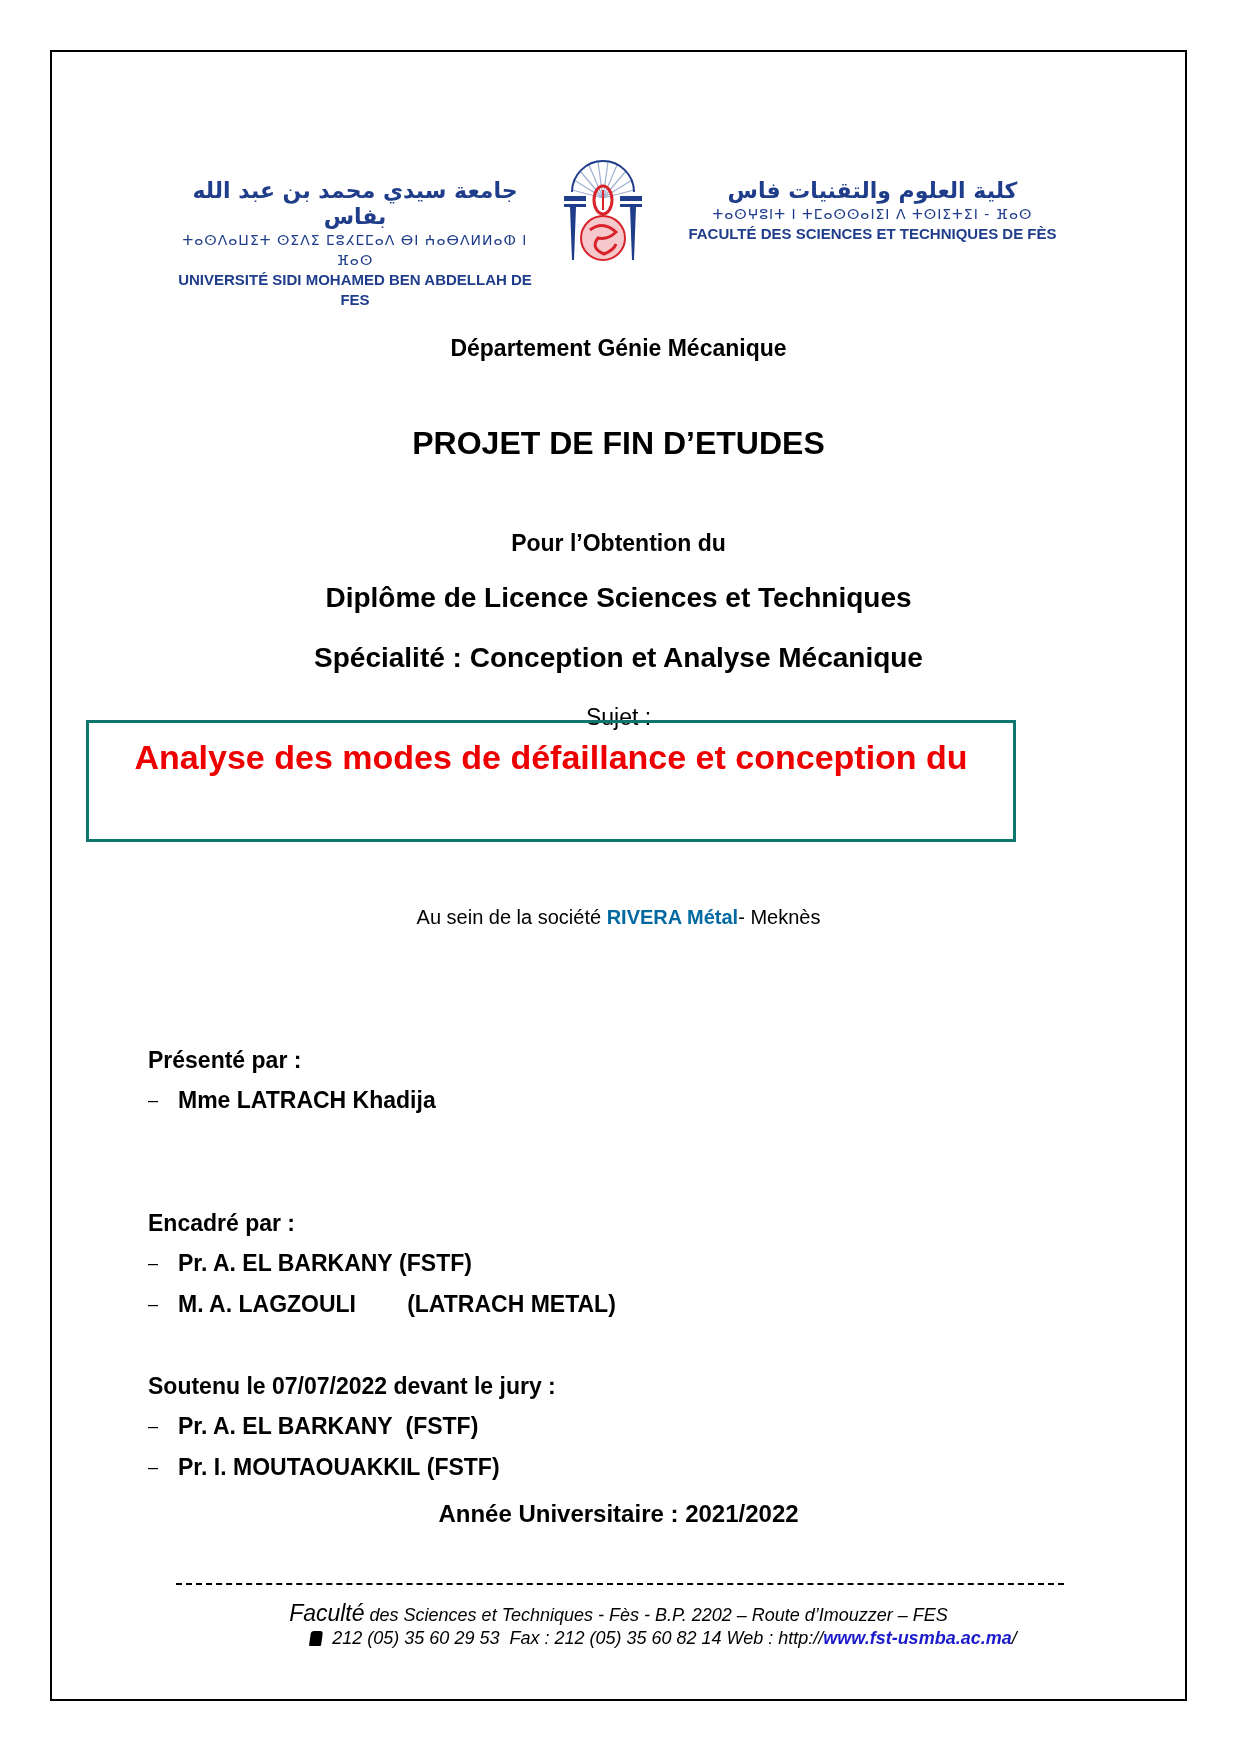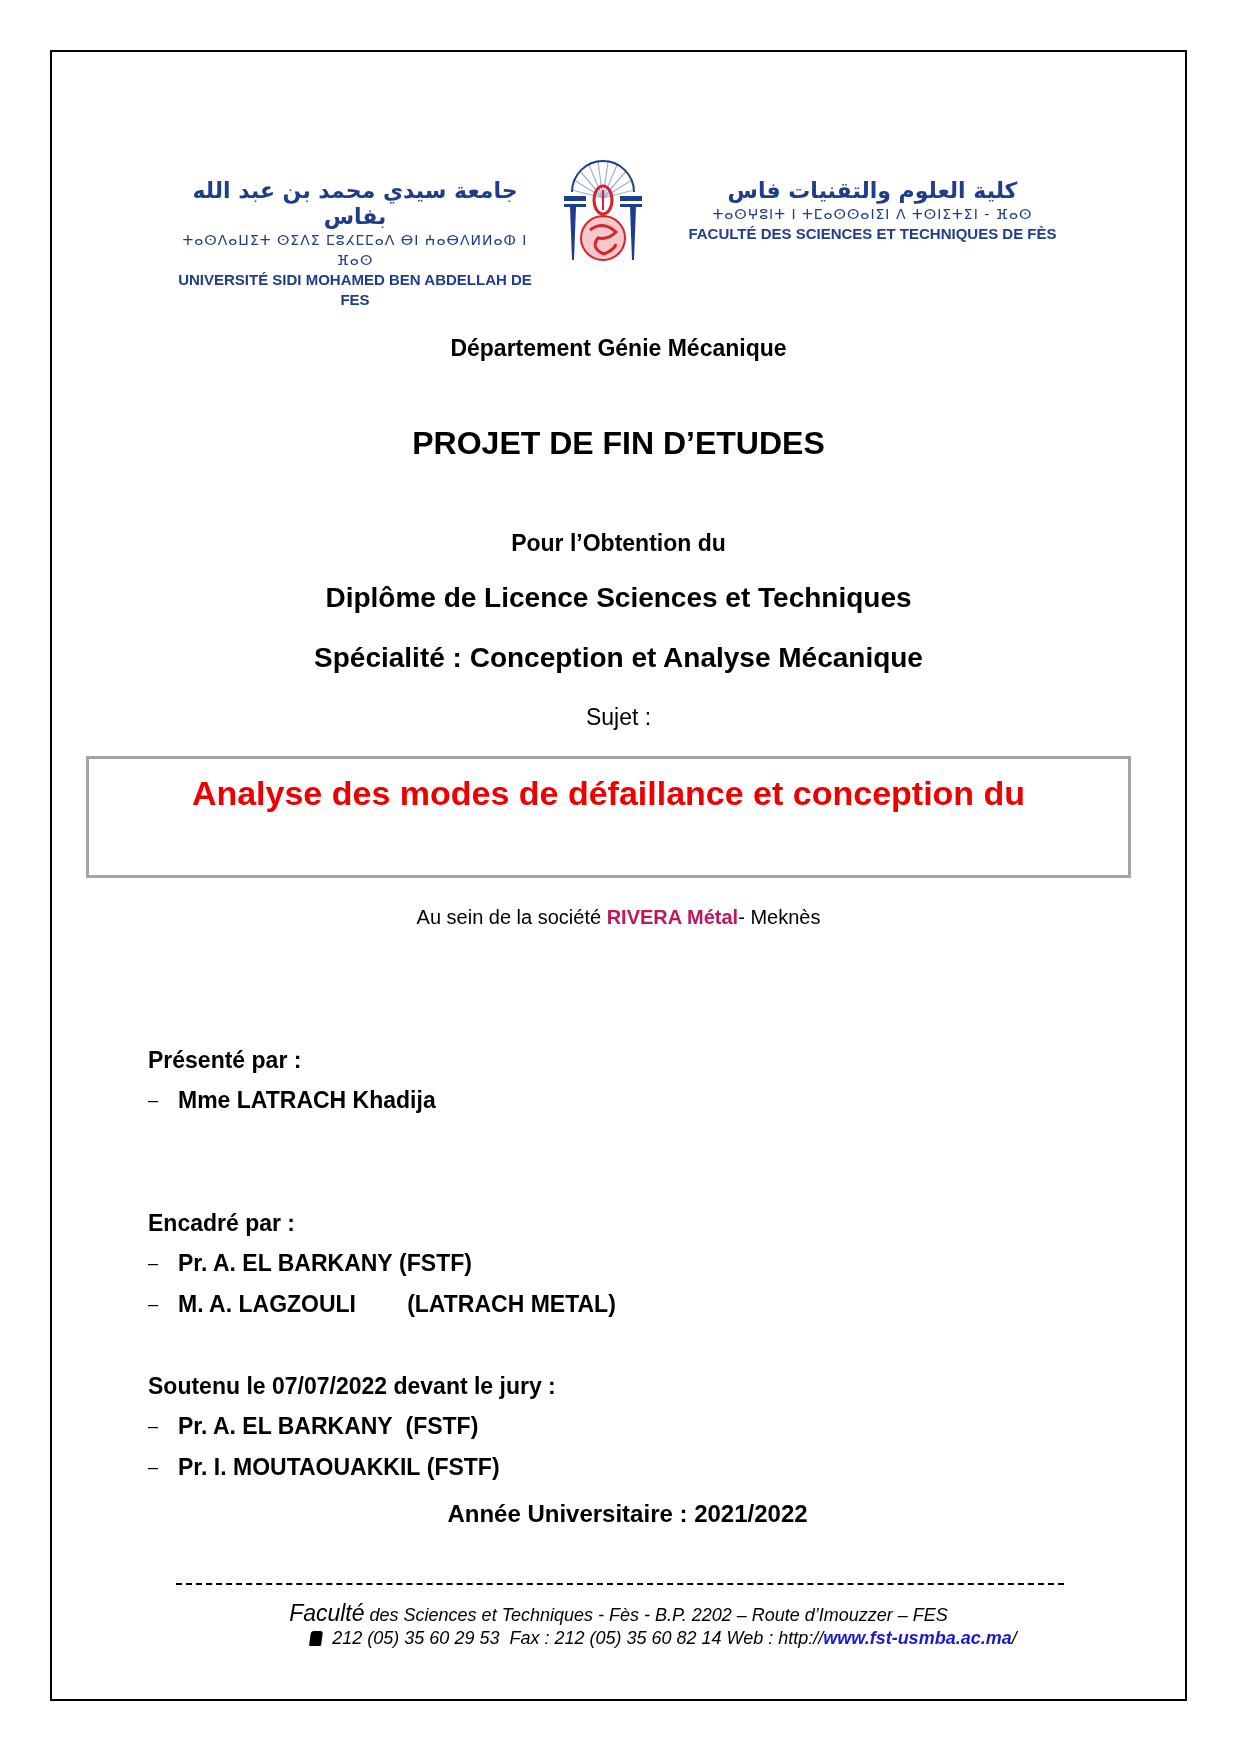--- a/index.html
+++ b/index.html
@@ -16,39 +16,39 @@
   .emblem { position:absolute; left:400px; top:0px; width:86px; height:108px; }
 
   .center-line { position:absolute; left:50px; width:1137px; text-align:center; }
   .dept { top:335px; font-size:23px; font-weight:bold; }
   .pfe { top:425px; font-size:32px; font-weight:bold; }
   .obtention { top:530px; font-size:23px; font-weight:bold; }
   .diplome { top:582px; font-size:28px; font-weight:bold; }
   .specialite { top:642px; font-size:28px; font-weight:bold; }
   .sujet { top:704px; font-size:23px; }
 
-  .title-box { position:absolute; left:86px; top:756px; width:1045px; height:122px;
-               border:3px solid #a3a3a3; box-sizing:border-box; text-align:center; }
+  .title-box { position:absolute; left:86px; top:720px; width:930px; height:122px;
+               border:3px solid #0f766e; box-sizing:border-box; text-align:center; }
   .title-line { color:#ee0000; font-weight:bold; font-size:34px; line-height:56px; }
   .title-box .inner { padding-top:6px; }
 
   .societe { top:906px; font-size:20px; }
-  .societe .brand { color:#be185d; font-weight:bold; }
+  .societe .brand { color:#0369a1; font-weight:bold; }
 
   .section { position:absolute; left:148px; width:900px; font-size:23px;margin-top:45px; }
   .section .heading { font-weight:bold; height:40px; line-height:40px; }
   .section .item { height:41px; line-height:41px; display:flex; }
   .section .dash { width:30px; font-size:18px; }
   .section .name { font-weight:bold; }
   .section .aff { font-weight:bold; }
   .sec-presente { top:995px; }
   .sec-encadre { top:1158px; }
   .sec-soutenu { top:1321px; }
 
-  .annee { top:1500px; font-size:24px; font-weight:bold;padding-left:9px; }
+  .annee { top:1500px; font-size:24px; font-weight:bold; }
 
   .footer-sep { position:absolute; left:176px; top:1583px; width:888px; height:0;
                 border-top:2px dashed #000; }
   .footer-line1 { top:1600px; font-size:18px; font-style:italic; font-family:"Liberation Sans", sans-serif; }
   .footer-line1 .big { font-size:23px; }
   .footer-line2 { top:1628px; font-size:18px; font-style:italic;padding-left:45px; }
   .footer-line2 .web { color:#1a1acc; font-weight:bold; }
   .phone-icon { display:inline-block; width:12px; height:15px; background:#000;
                 border-radius:3px 3px 1px 1px; margin-right:10px; vertical-align:-2px; transform:skewX(-8deg); }
 </style>

